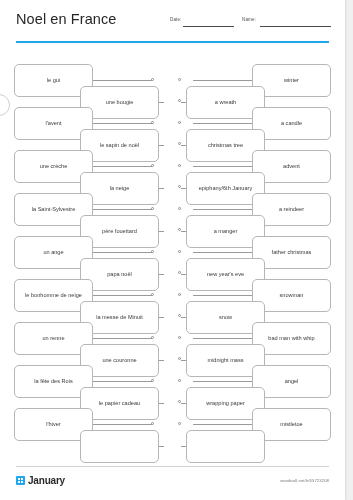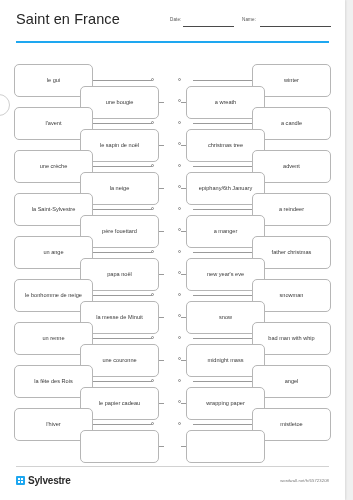--- a/index.html
+++ b/index.html
@@ -192,21 +192,21 @@
     color: #777;
     letter-spacing: 0.1px;
   }
 </style>
 </head>
 <body>
 
 <div id="page">
 
   <div id="header">
-    <div id="page-title">Saint en France</div>
+    <div id="page-title">Noel en France</div>
 
     <div class="meta-field" id="field-date">
       <span class="meta-label">Date:</span>
       <span class="meta-rule"></span>
     </div>
 
     <div class="meta-field" id="field-name">
       <span class="meta-label">Name:</span>
       <span class="meta-rule"></span>
     </div>
@@ -403,18 +403,18 @@
 
   <div id="footer">
     <div id="footer-rule"></div>
     <div id="brand">
       <span id="brand-mark">
           <i></i>
           <i></i>
           <i></i>
           <i></i>
         </span>
-      <span id="brand-name">Sylvestre</span>
+      <span id="brand-name">January</span>
     </div>
     <div id="footer-url">wordwall.net/h/65723208</div>
   </div>
 
 </div>
 
 </body></html>

